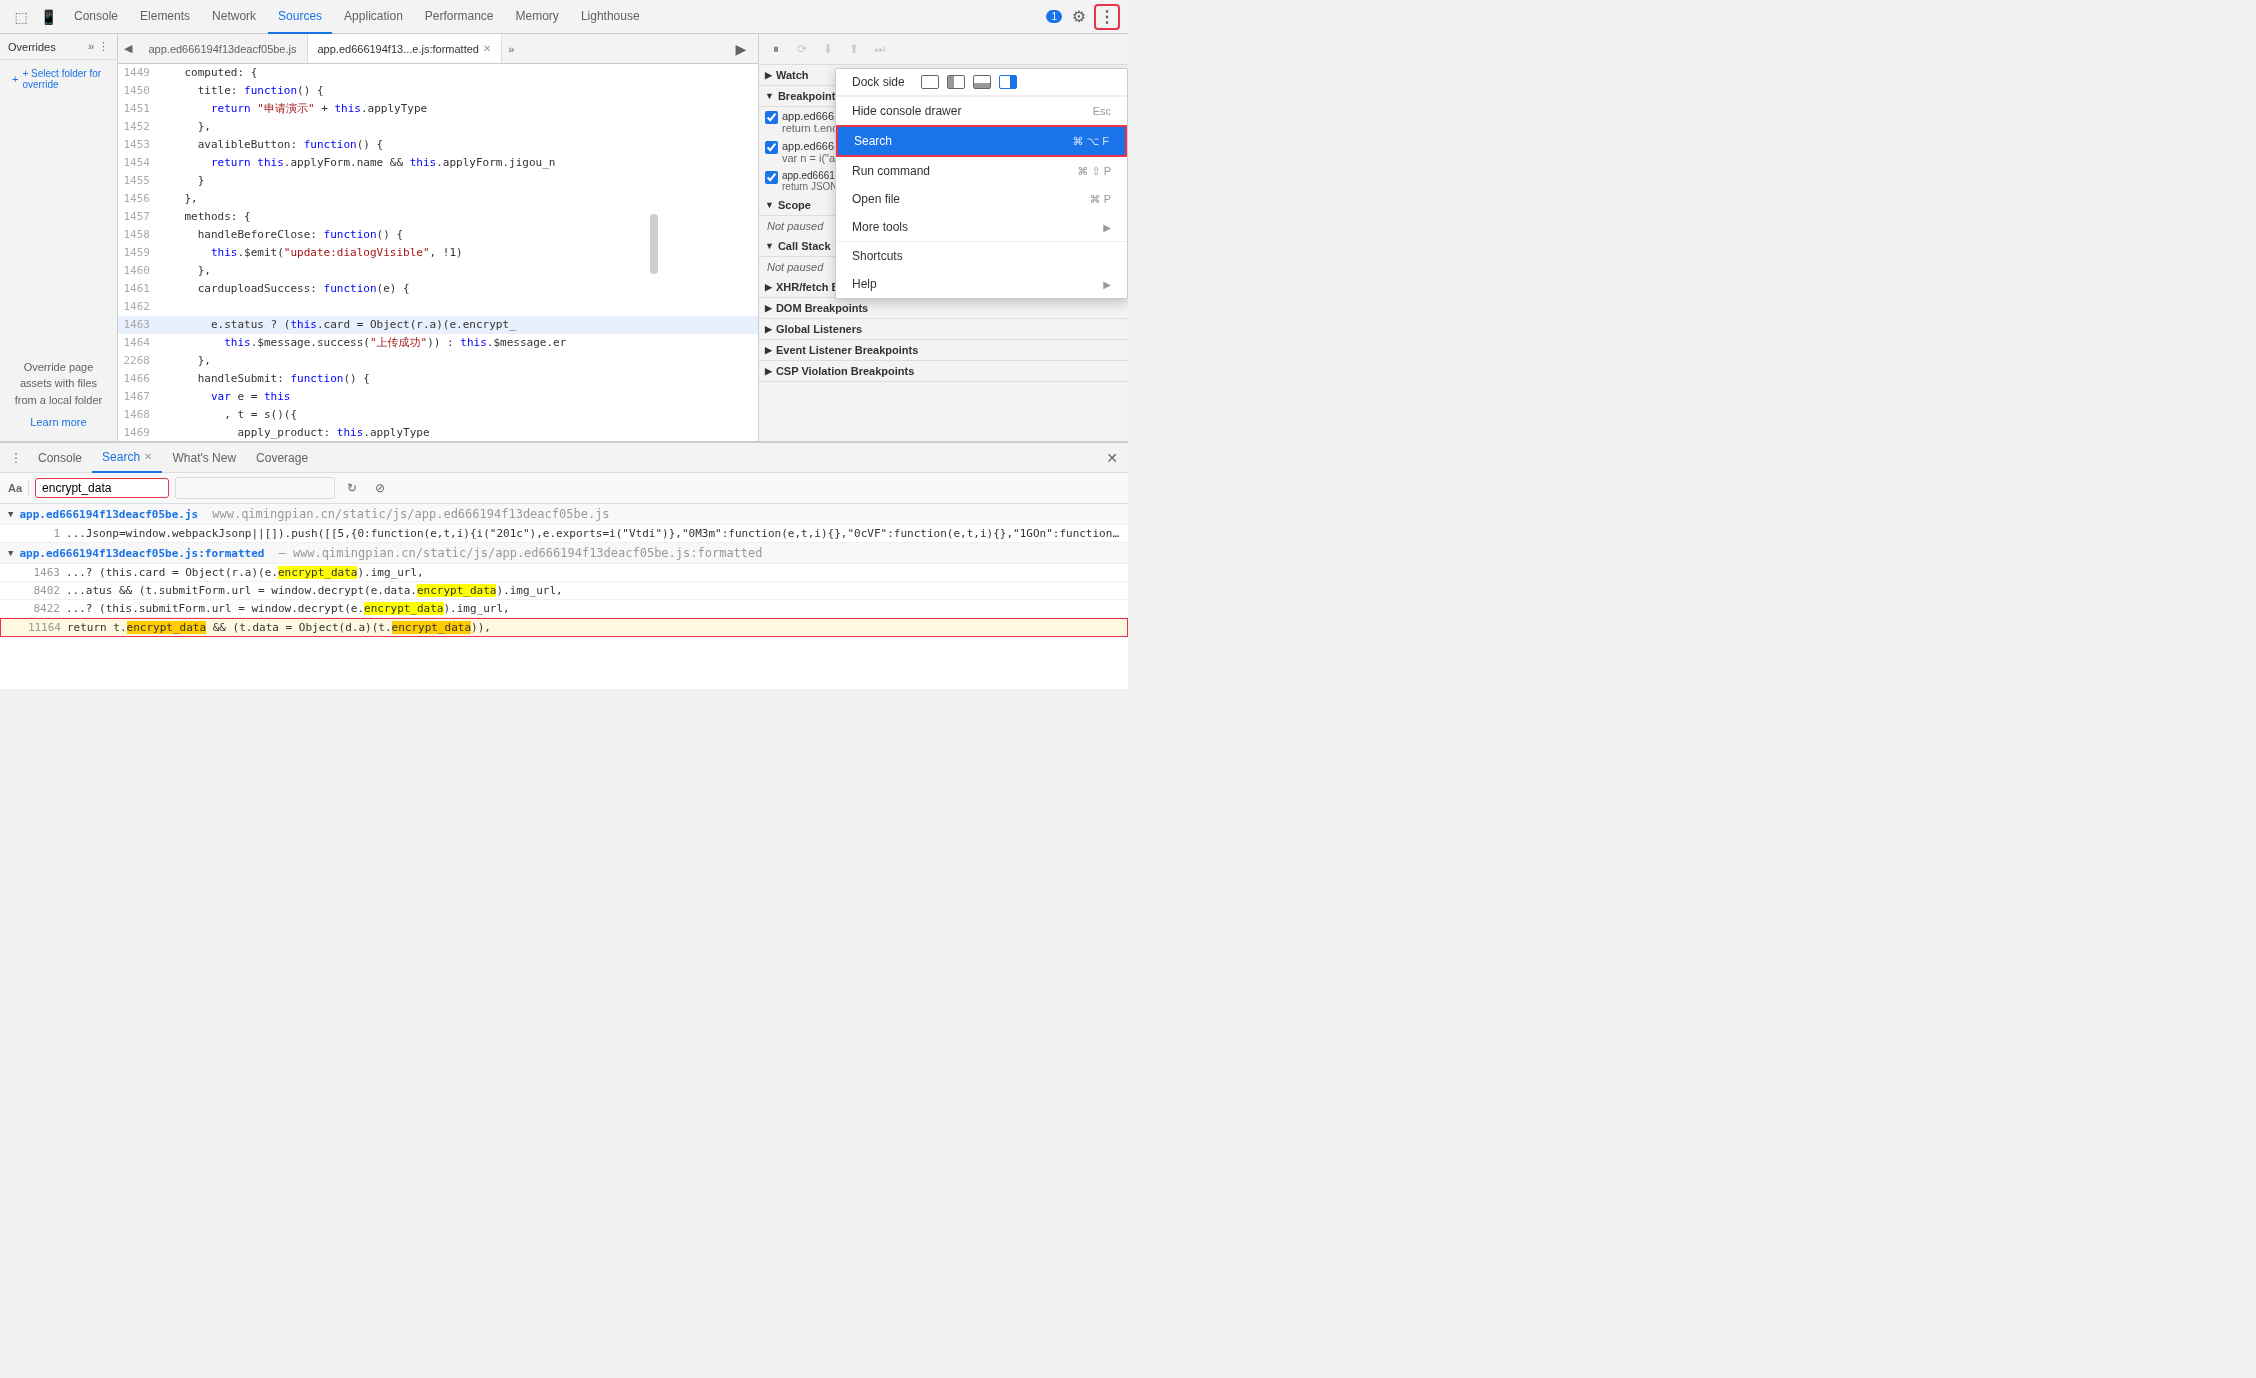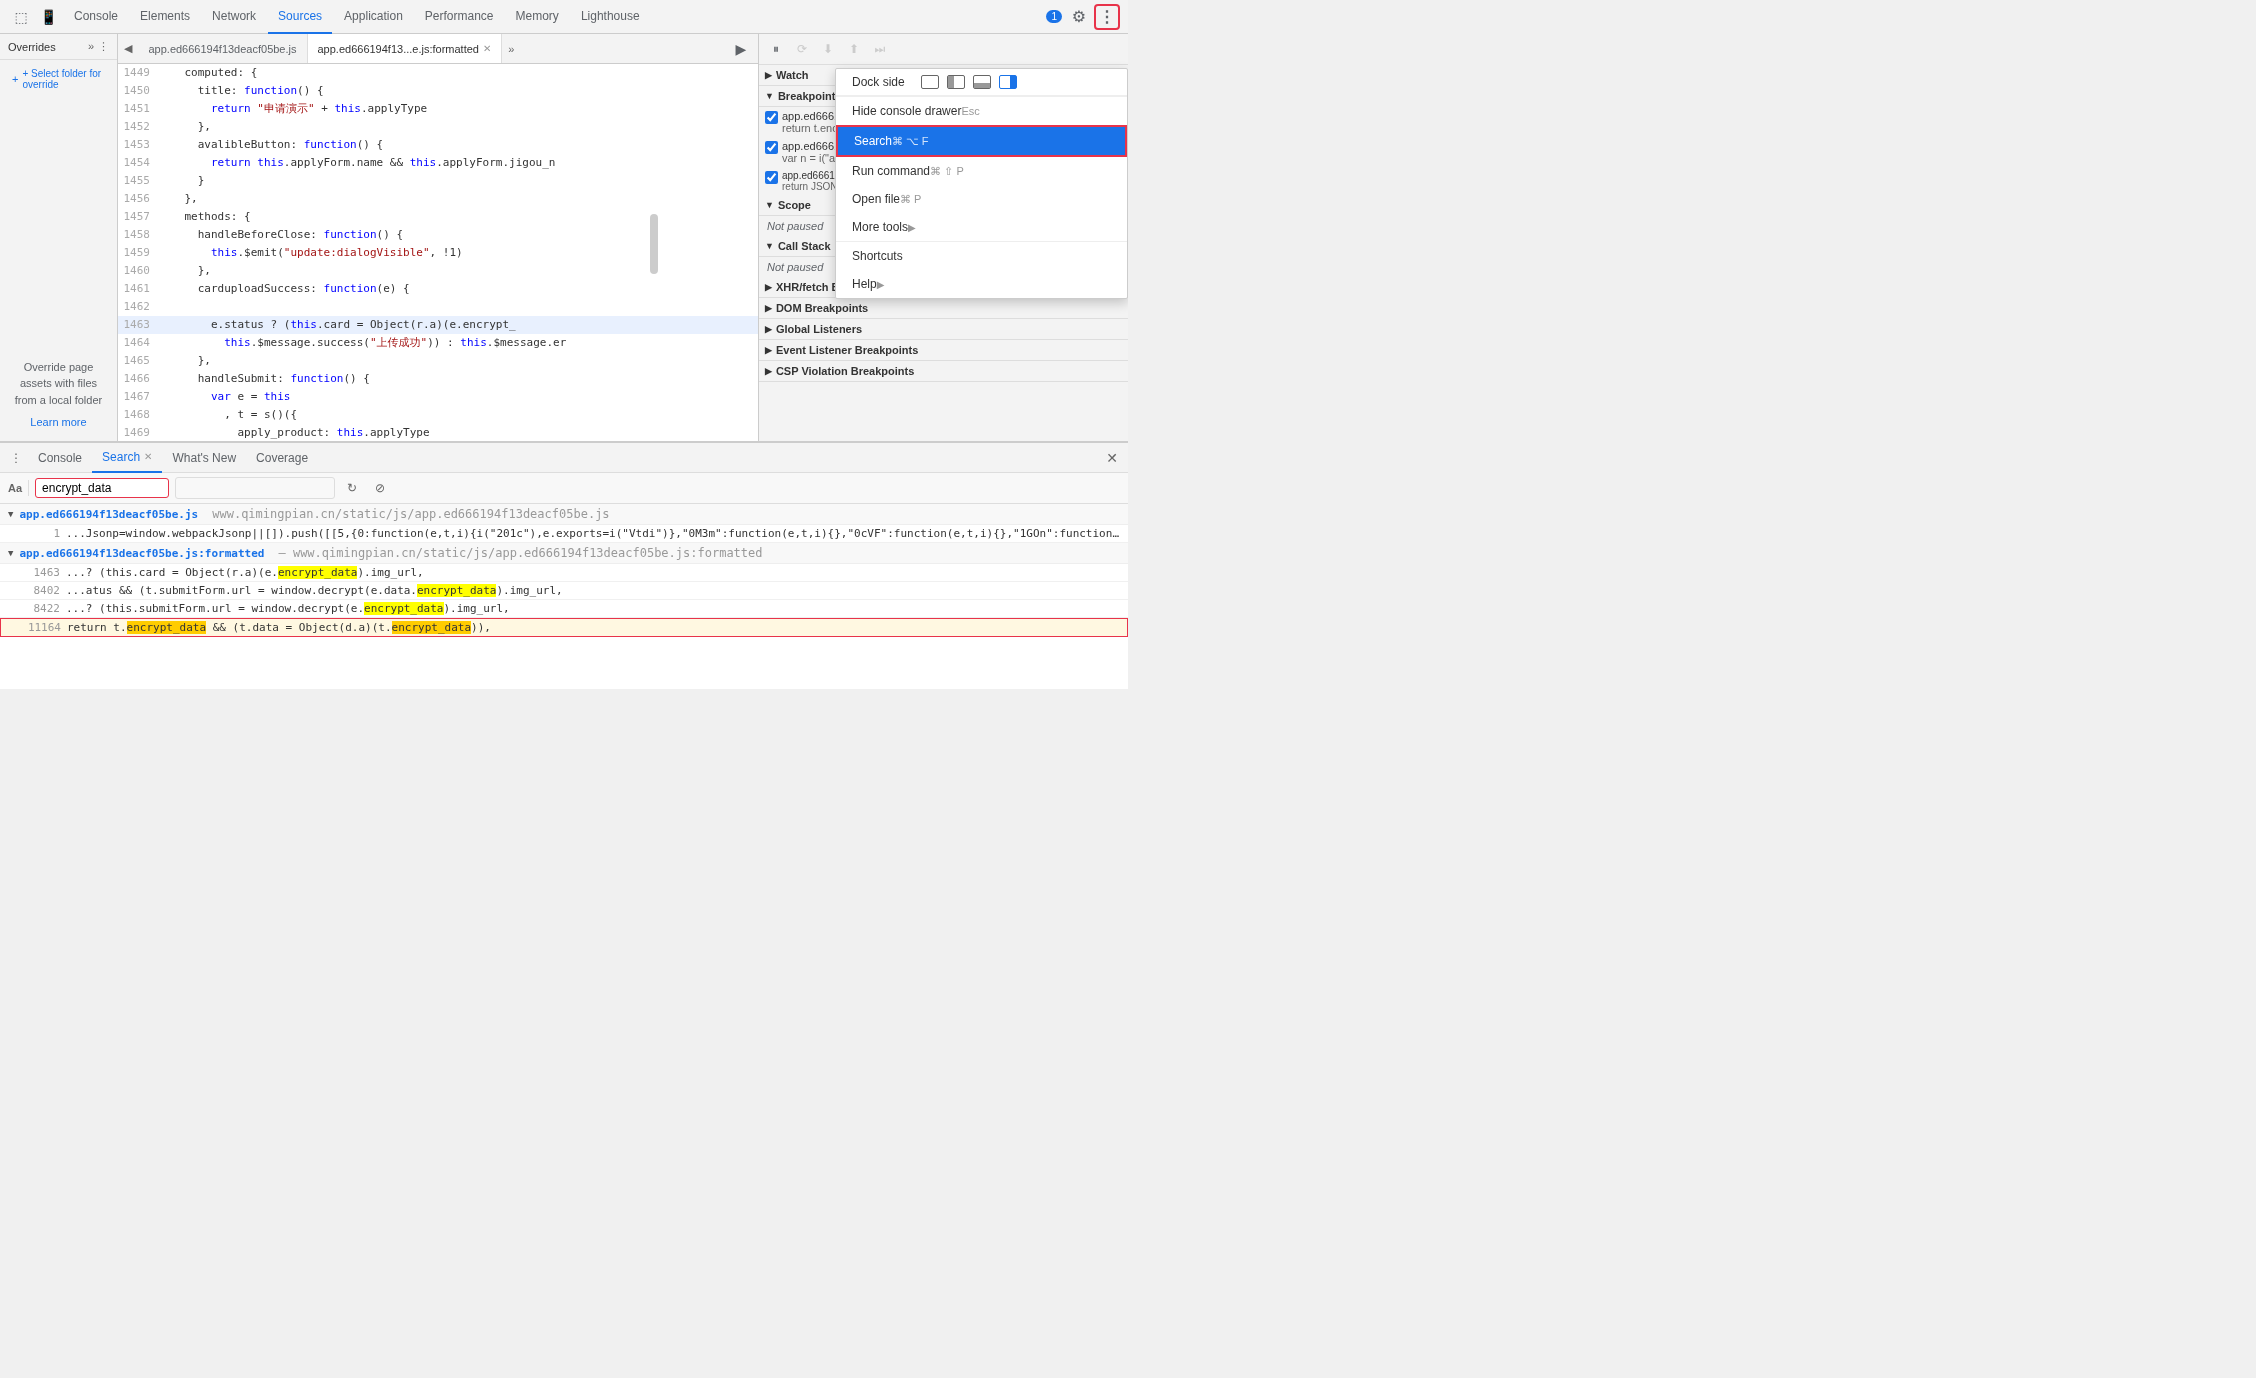--- a/index.html
+++ b/index.html
@@ -301,20 +301,21 @@
       width: 293px;
       background: white;
       border: 1px solid #ccc;
       box-shadow: 0 4px 12px rgba(0,0,0,0.2);
       z-index: 100;
       border-radius: 2px;
     }
     .context-menu-item {
       display: flex;
       align-items: center;
+      justify-content: space-between;
       padding: 7px 16px;
       font-size: 12px;
       color: #333;
       cursor: pointer;
     }
     .context-menu-item.highlighted {
       background: #1a73e8;
       color: white;
     }
     .dock-side-section {
@@ -607,21 +608,21 @@
       </div>
       <div class="code-line" style="background:#e8f0fe;">
         <span class="line-num">1463</span>
         <span class="line-content">        e.status ? (<span class="kw">this</span>.card = Object(r.a)(e.encrypt_</span>
       </div>
       <div class="code-line">
         <span class="line-num">1464</span>
         <span class="line-content">          <span class="kw">this</span>.$message.success(<span class="str">"上传成功"</span>)) : <span class="kw">this</span>.$message.er</span>
       </div>
       <div class="code-line">
-        <span class="line-num">1465</span>
+        <span class="line-num">2268</span>
         <span class="line-content">      },</span>
       </div>
       <div class="code-line">
         <span class="line-num">1466</span>
         <span class="line-content">      handleSubmit: <span class="kw">function</span>() {</span>
       </div>
       <div class="code-line">
         <span class="line-num">1467</span>
         <span class="line-content">        <span class="kw">var</span> e = <span class="kw">this</span></span>
       </div>

